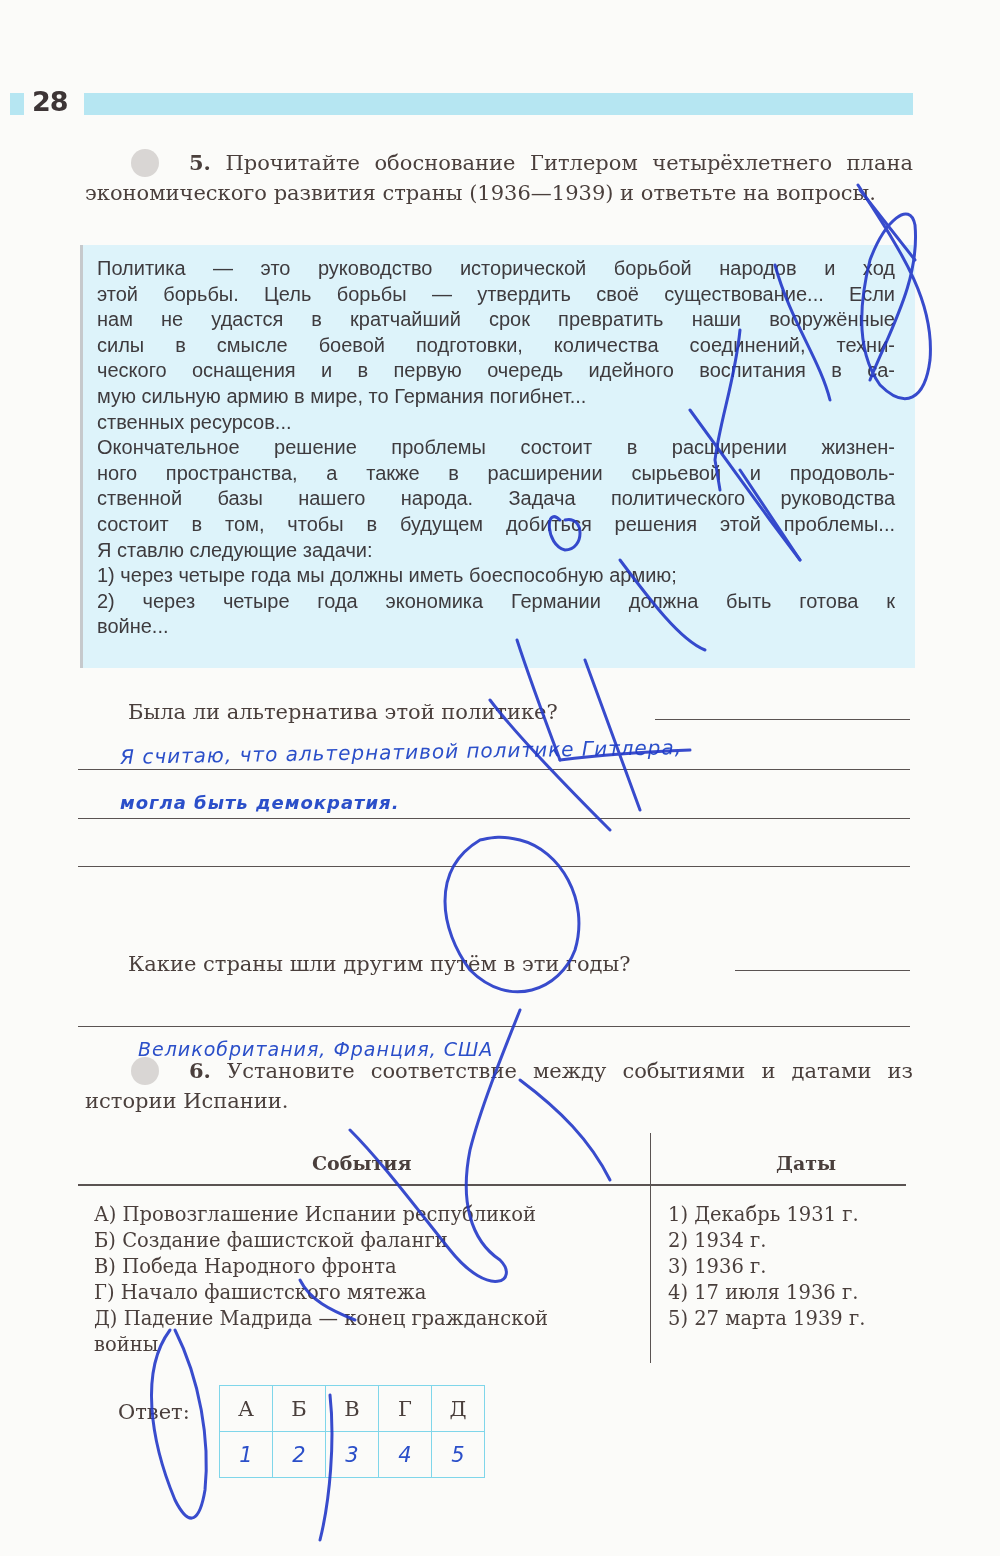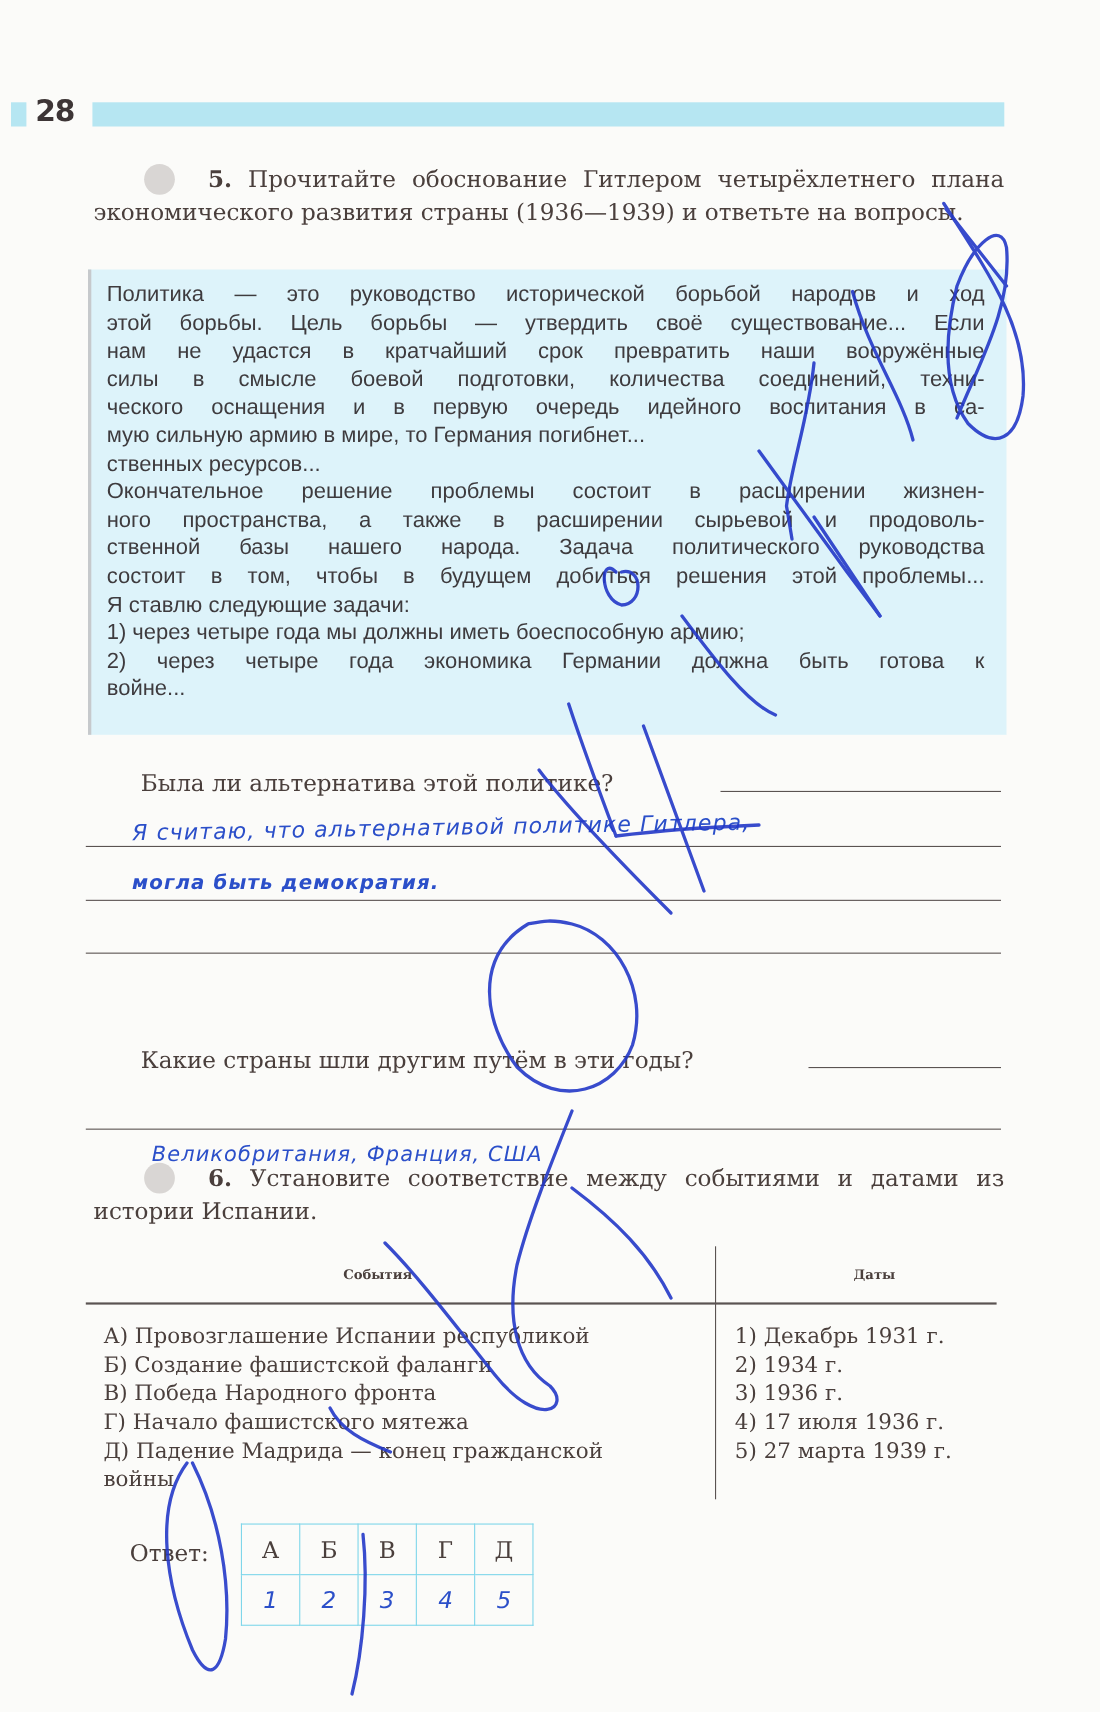--- a/index.html
+++ b/index.html
@@ -21,21 +21,21 @@
     left: 80px; top: 245px; width: 835px; height: 423px;
     background: #ddf3fa; border-left: 3px solid #c6c9cc;
     box-sizing: border-box; padding: 11px 20px 0 14px;
   }
   .quote-line { font-family: "Liberation Sans", sans-serif; font-size: 20px; line-height: 25.6px; color: #3e3b3e; white-space: nowrap; text-align: justify; text-align-last: justify; }
   .quote-line.last { text-align-last: left; }
   .q-label { font-size: 21px; color: #4a3f3c; white-space: nowrap; }
   .rule { height: 1px; background: #5a5352; }
   .hand { font-family: "DejaVu Sans", sans-serif; font-style: italic; color: #2b4fc9; font-size: 20px; letter-spacing: 1px; white-space: nowrap; }
   .t6 { left: 85px; top: 1056px; width: 828px; text-indent: 52px; text-align: justify; }
-  .tbl-head { font-size: 12px; color: #4a3f3c; font-weight: bold; }
+  .tbl-head { font-size: 19px; color: #4a3f3c; font-weight: bold; }
   .ev { font-size: 19.5px; line-height: 26px; color: #4a3f3c; white-space: nowrap; }
   .ans-table { border-collapse: collapse; }
   .ans-table td { border: 1.5px solid #7fd6ea; width: 50px; height: 43px; text-align: center; font-size: 21px; color: #4a3f3c; }
   .ans-table td.hv { font-family: "DejaVu Sans", sans-serif; font-style: italic; color: #2b4fc9; }
   svg.scribble { position: absolute; left: 0; top: 0; pointer-events: none; }
 </style>
 </head>
 <body>
 
 <div class="abs band-left"></div>

